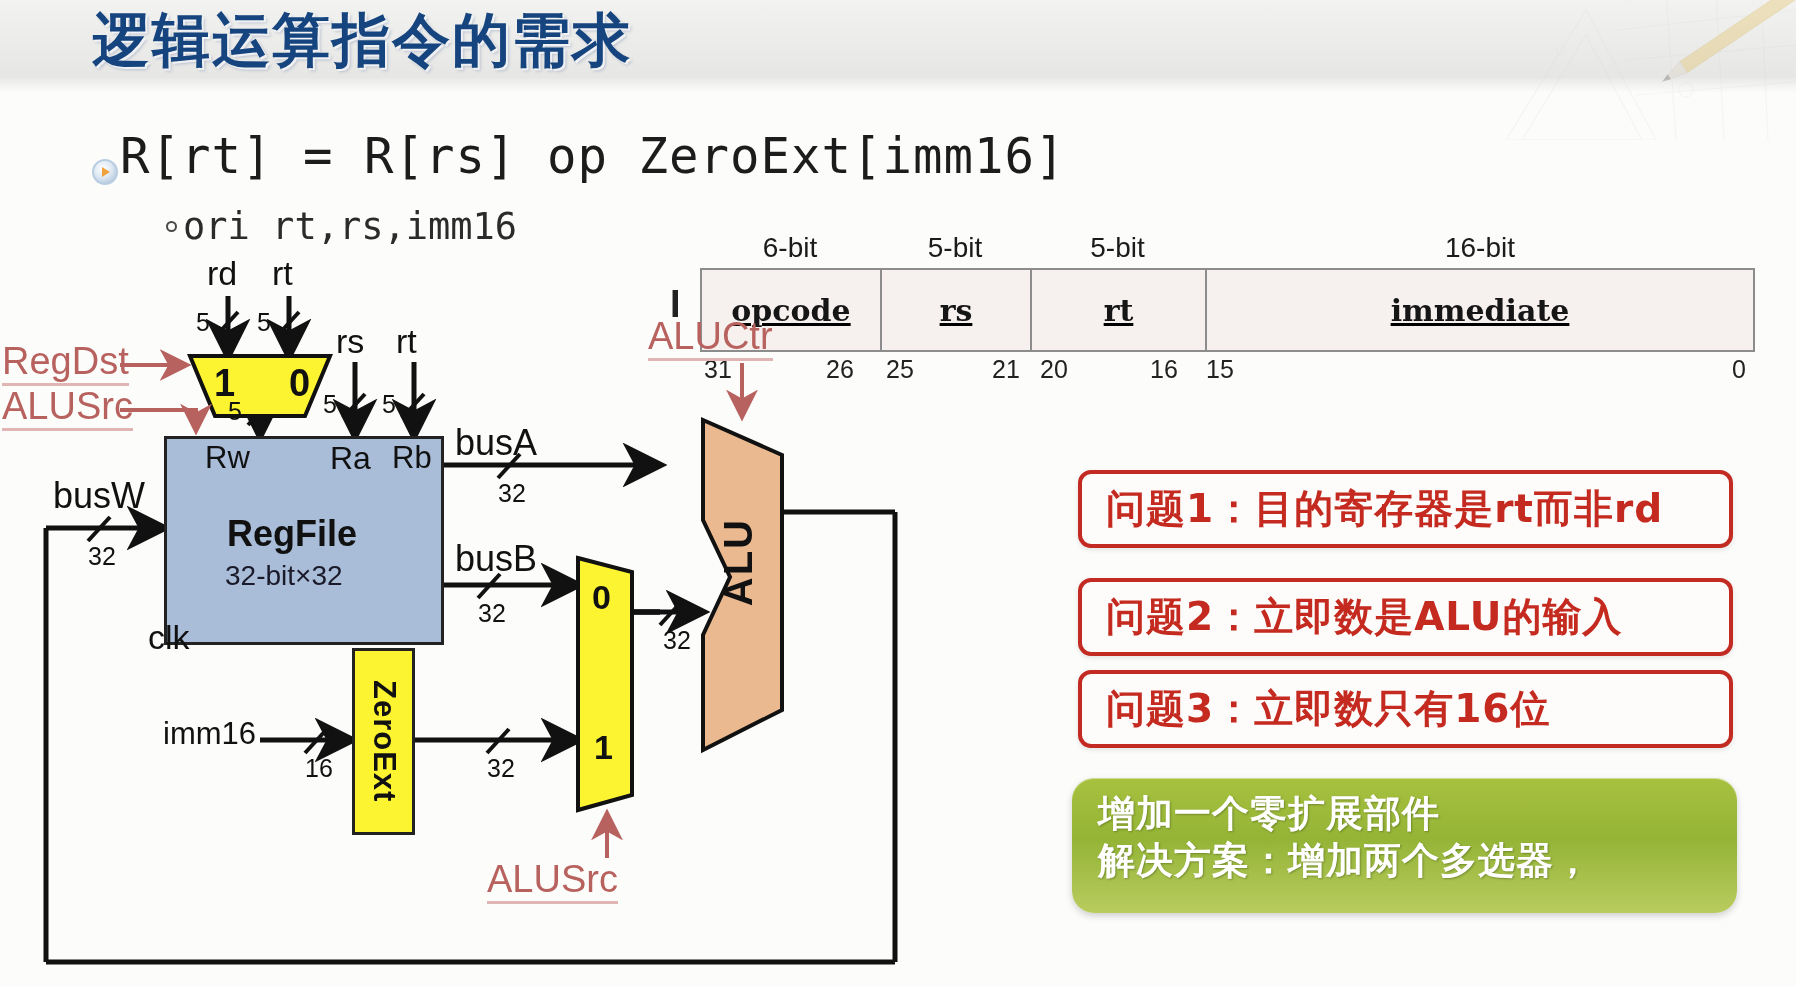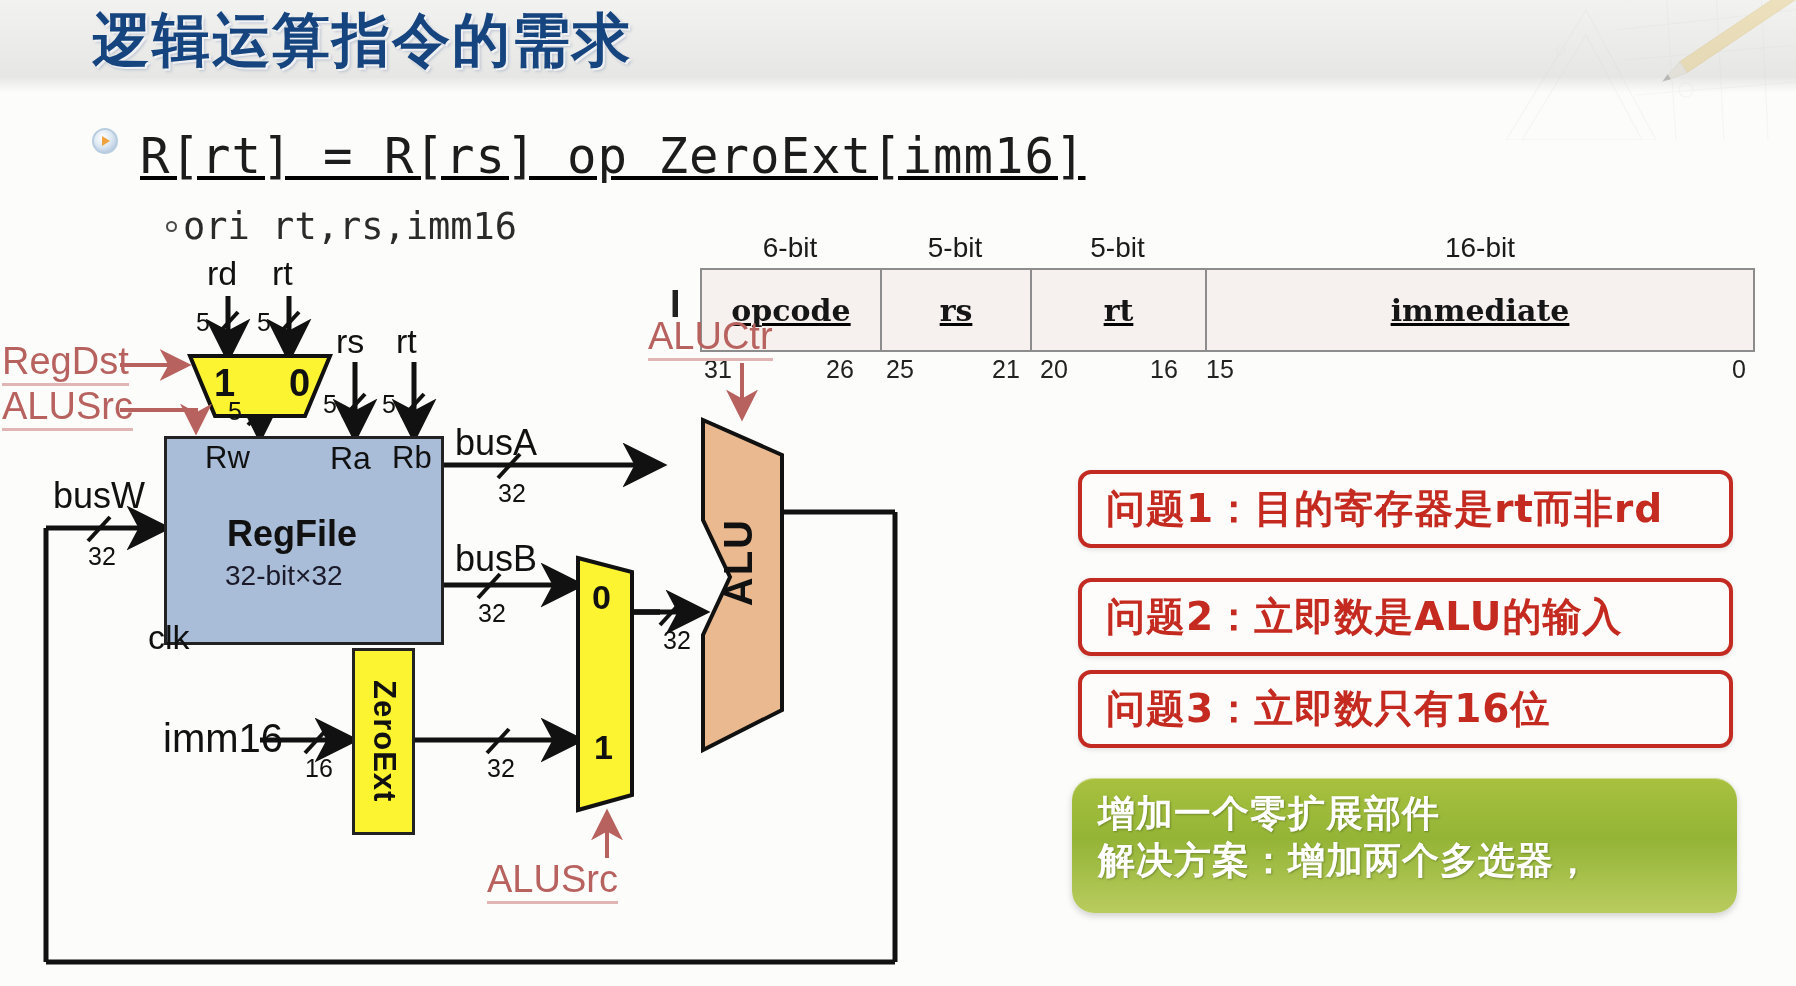--- a/index.html
+++ b/index.html
@@ -25,21 +25,21 @@
     position: absolute; left: 92px; top: 2px;
     font-size: 58px; font-weight: 700; letter-spacing: 2px;
     color: #15447e;
     text-shadow: 2px 2px 0 rgba(255,255,255,.75), 3px 3px 3px rgba(100,120,160,.35);
     font-family: "DejaVu Sans", sans-serif;
   }
   
   .watermark { position: absolute; right: 0; top: -10px; width: 470px; height: 150px; opacity: .30; }
 
   
-  .bullet-row { position: absolute; left: 92px; top: 128px; display: flex; align-items: flex-start; gap: 22px; text-decoration: underline; }
+  .bullet-row { position: absolute; left: 92px; top: 128px; display: flex; align-items: flex-end; gap: 2px; }
   .bullet-dot {
     width: 26px; height: 26px; border-radius: 50%;
     background: radial-gradient(circle at 40% 35%, #fff 0%, #dfe9f3 45%, #9fb9d6 100%);
     border: 2px solid #b9cde0; display: flex; align-items: center; justify-content: center;
   }
   .bullet-dot::after {
     content: ""; width: 0; height: 0;
     border-left: 8px solid #f0a33c; border-top: 5px solid transparent; border-bottom: 5px solid transparent;
     margin-left: 2px;
   }
@@ -290,21 +290,21 @@
 
     <div class="dp-label" style="left:207px; top:4px; font-size:34px;">rd</div>
     <div class="dp-label" style="left:272px; top:4px; font-size:34px;">rt</div>
 
     <div class="dp-label" style="left:336px; top:72px; font-size:34px;">rs</div>
     <div class="dp-label" style="left:396px; top:72px; font-size:34px;">rt</div>
 
     <div class="dp-label" style="left:53px; top:225px; font-size:36px;">busW</div>
     <div class="dp-label" style="left:455px; top:172px; font-size:36px;">busA</div>
     <div class="dp-label" style="left:455px; top:288px; font-size:36px;">busB</div>
-    <div class="dp-label" style="left:163px; top:466px; font-size:40px;">imm16</div>
+    <div class="dp-label" style="left:163px; top:466px; font-size:31px;">imm16</div>
     <div class="dp-label" style="left:148px; top:368px; font-size:34px;">clk</div>
 
     <div class="dp-label" style="left:196px; top:58px;  font-size:25px;">5</div>
     <div class="dp-label" style="left:257px; top:58px;  font-size:25px;">5</div>
     <div class="dp-label" style="left:228px; top:147px; font-size:25px;">5</div>
     <div class="dp-label" style="left:323px; top:140px; font-size:25px;">5</div>
     <div class="dp-label" style="left:382px; top:140px; font-size:25px;">5</div>
     <div class="dp-label" style="left:88px;  top:292px; font-size:25px;">32</div>
     <div class="dp-label" style="left:498px; top:229px; font-size:25px;">32</div>
     <div class="dp-label" style="left:478px; top:349px; font-size:25px;">32</div>

